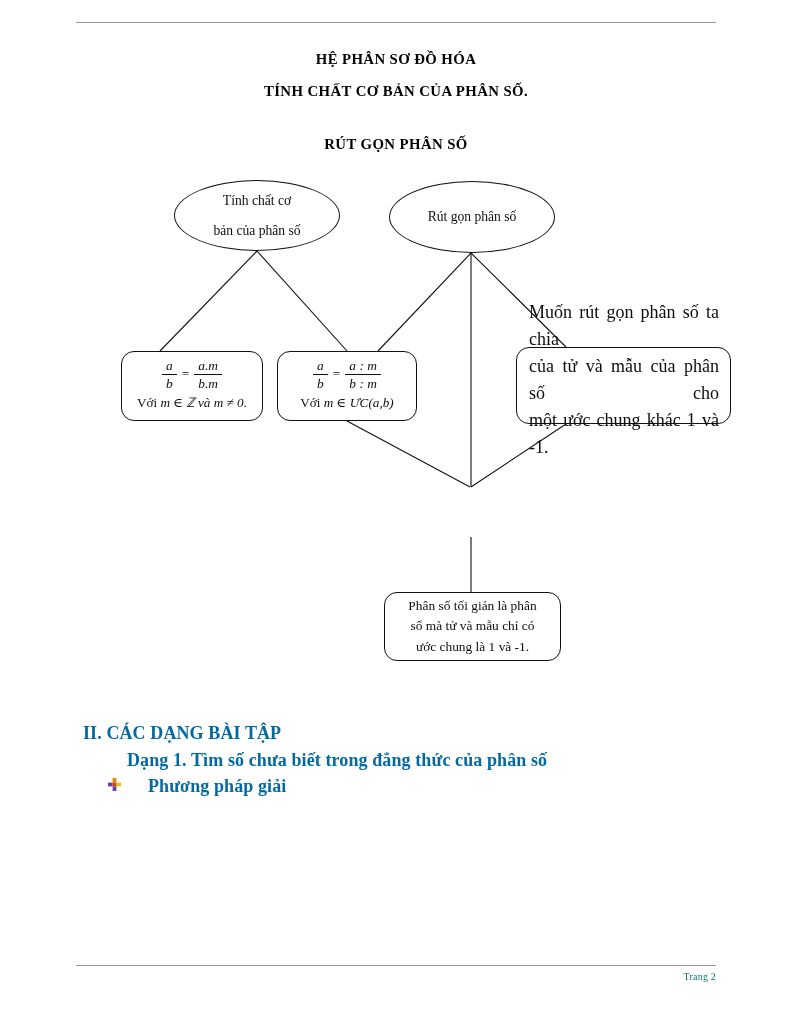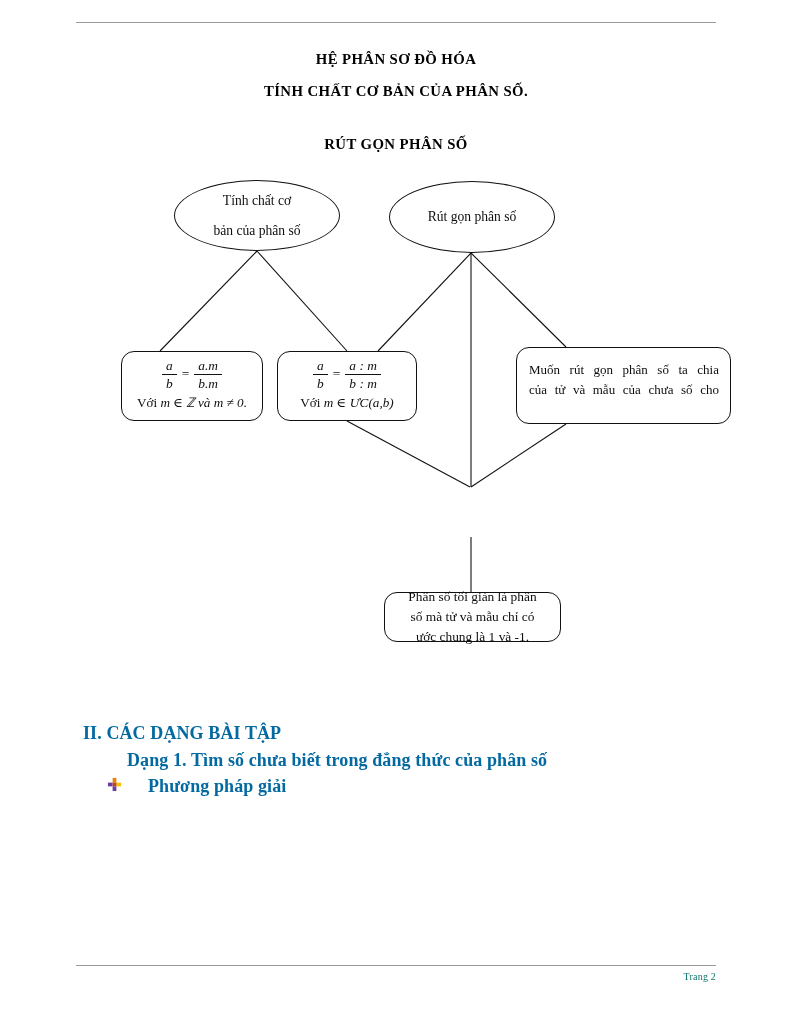--- a/index.html
+++ b/index.html
@@ -89,29 +89,29 @@
   .node-el-1 { left: 174px; top: 180px; width: 166px; height: 71px; }
   .node-el-1 .ln { display: block; }
   .node-el-1 .ln:first-child { margin-bottom: 9px; text-align: right; }
   .node-el-2 { left: 389px; top: 181px; width: 166px; height: 72px; }
   .node-el-3 { left: 388px; top: 484px; width: 167px; height: 55px; }
 
   .node-box-1 { left: 121px; top: 351px; width: 142px; height: 70px; }
   .node-box-2 { left: 277px; top: 351px; width: 140px; height: 70px; }
   .node-box-3 {
     left: 516px; top: 347px; width: 215px; height: 77px;
-    font-size: 13px; line-height: 1.5;
+    font-size: 18px; line-height: 1.5;
     align-items: stretch; justify-content: center;
     padding: 4px 11px 16px 12px;
     text-align: justify;
   }
   .node-box-3 .ln { display: block; text-align: justify; text-align-last: justify; }
   .node-box-3 .ln.last { text-align-last: left; }
   .node-box-4 {
-    left: 384px; top: 592px; width: 177px; height: 50px;
+    left: 384px; top: 592px; width: 177px; height: 69px;
     font-size: 13.4px; line-height: 1.5;
   }
 
   
   .formula {
     display: flex;
     align-items: center;
     justify-content: center;
     font-style: italic;
     font-size: 13.4px;
@@ -220,21 +220,22 @@
       </span>
     </div>
     <div class="cond">
       <span>Với</span>
       <i>m ∈ ƯC(a,b)</i>
     </div>
   </div>
 
   <div class="node roundbox node-box-3">
     <span class="ln">Muốn rút gọn phân số ta chia</span>
-    <span class="ln">của tử và mẫu của chưa số cho</span>
+    <span class="ln">của tử và mẫu của phân số cho</span>
+    <span class="ln last">một ước chung khác 1 và -1.</span>
   </div>
 
 
   <div class="node roundbox node-box-4">
     <span class="ln">Phân số tối giản là phân</span>
     <span class="ln">số mà tử và mẫu chỉ có</span>
     <span class="ln">ước chung là 1 và -1.</span>
   </div>
 
   <div class="section-heading sec-1">II. CÁC DẠNG BÀI TẬP</div>

